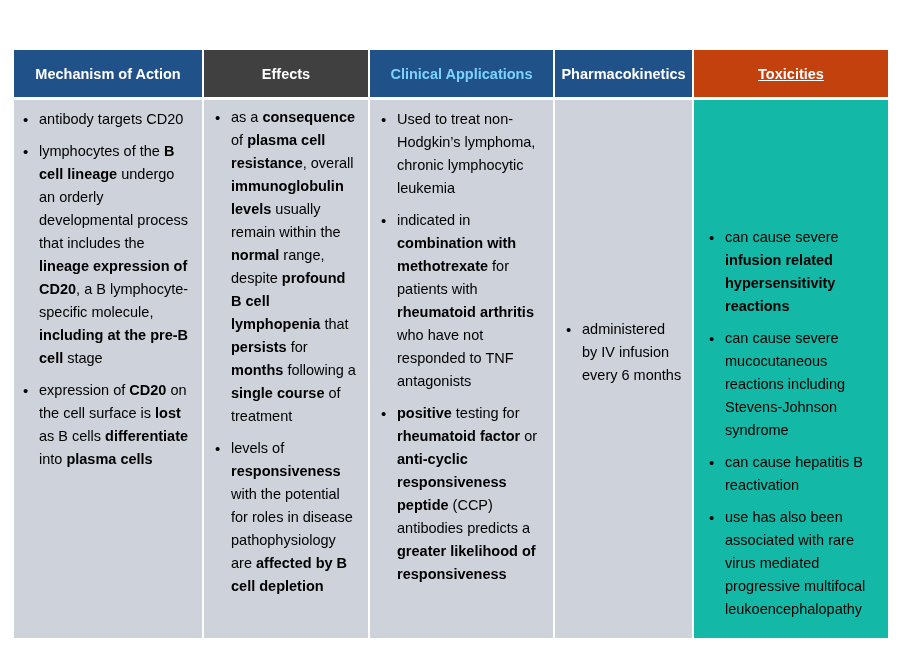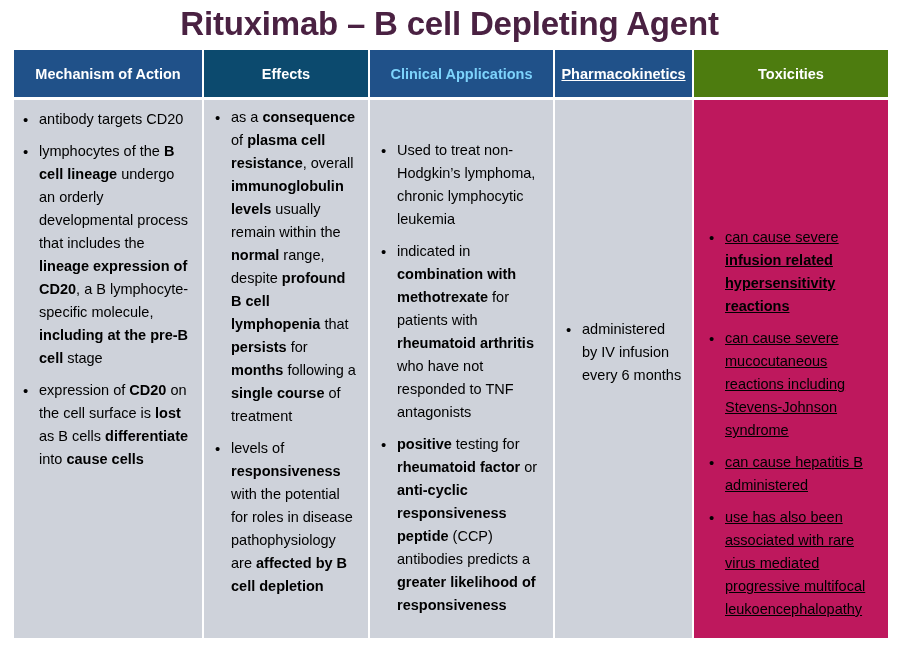--- a/index.html
+++ b/index.html
@@ -105,55 +105,54 @@
     left: 1px;
     top: 0;
     font-size: 15px;
     line-height: 23px;
     color: #000000;
   }
   b { font-weight: bold; }
   
   .col-1 .cell-inner { padding-top: 8px; }
   .col-2 .cell-inner { padding-top: 6px; padding-left: 10px; }
-  .col-3 .cell-inner { padding-top: 39px; padding-left: 10px; }
+  .col-3 .cell-inner { padding-top: 8px; padding-left: 10px; }
   .col-4 .cell-inner { padding-top: 218px; padding-left: 10px; }
   .col-5 .cell-inner { padding-top: 126px; padding-left: 14px; padding-right: 14px;}
   .col-1 { width: 190px; }
   .col-2 { width: 166px; }
   .col-3 { width: 185px; }
   .col-4 { width: 139px; }
   .col-5 { width: 194px; }
 </style>
 </head>
 <body>
 
 <div class="slide">
 
-  <h1 class="slide-title" style="color: rgb(74, 33, 66);">Rituximab – B cell Depleting Agent</h1>
 
   <div class="table-wrap">
     <table class="grid">
       <thead>
         <tr>
           <th class="col-1" style="background: rgb(32, 81, 137); color: rgb(255, 255, 255);">Mechanism of Action</th>
-          <th class="col-2" style="background: #0c4a6e; color: rgb(255, 255, 255);">Effects</th>
+          <th class="col-2" style="background: #404040; color: rgb(255, 255, 255);">Effects</th>
           <th class="col-3" style="background: rgb(32, 81, 137); color: #7dd3fc;">Clinical Applications</th>
-          <th class="col-4" style="background: rgb(32, 81, 137); color: rgb(255, 255, 255); text-decoration: underline;">Pharmacokinetics</th>
-          <th class="col-5 last" style="background: #4d7c0f; color: rgb(255, 255, 255);">Toxicities</th>
+          <th class="col-4" style="background: rgb(32, 81, 137); color: rgb(255, 255, 255);">Pharmacokinetics</th>
+          <th class="col-5 last" style="background: #c2410c; color: rgb(255, 255, 255); text-decoration: underline;">Toxicities</th>
         </tr>
       </thead>
       <tbody>
         <tr>
           <td class="col-1" style="background: rgb(206, 210, 218);">
             <div class="cell-inner">
               <ul class="bullets">
                   <li>antibody targets CD20</li>
                   <li>lymphocytes of the <b>B cell lineage</b> undergo an orderly developmental process that includes the <b>lineage expression of CD20</b>, a B lymphocyte-specific molecule, <b>including at the pre-B cell</b> stage</li>
-                  <li>expression of <b>CD20</b> on the cell surface is <b>lost</b> as B cells <b>differentiate</b> into <b>cause cells</b></li>
+                  <li>expression of <b>CD20</b> on the cell surface is <b>lost</b> as B cells <b>differentiate</b> into <b>plasma cells</b></li>
                 </ul>
             </div>
           </td>
           <td class="col-2" style="background: rgb(206, 210, 218);">
             <div class="cell-inner">
               <ul class="bullets">
                   <li>as a <b>consequence</b> of <b>plasma cell resistance</b>, overall <b>immunoglobulin levels</b> usually remain within the <b>normal</b> range, despite <b>profound B cell lymphopenia</b> that <b>persists</b> for <b>months</b> following a <b>single course</b> of treatment</li>
                   <li>levels of <b>responsiveness</b> with the potential for roles in disease pathophysiology are <b>affected by B cell depletion</b></li>
                 </ul>
             </div>
@@ -167,26 +166,26 @@
                 </ul>
             </div>
           </td>
           <td class="col-4" style="background: rgb(206, 210, 218);">
             <div class="cell-inner">
               <ul class="bullets">
                   <li>administered by IV infusion every 6 months</li>
                 </ul>
             </div>
           </td>
-          <td class="col-5 last" style="background: #be185d; text-decoration: underline;">
+          <td class="col-5 last" style="background: #14b8a6;">
             <div class="cell-inner">
               <ul class="bullets">
                   <li>can cause severe <b>infusion related hypersensitivity reactions</b></li>
                   <li>can cause severe mucocutaneous reactions including Stevens-Johnson syndrome</li>
-                  <li>can cause hepatitis B administered</li>
+                  <li>can cause hepatitis B reactivation</li>
                   <li>use has also been associated with rare virus mediated progressive multifocal leukoencephalopathy</li>
                 </ul>
             </div>
           </td>
         </tr>
       </tbody>
     </table>
   </div>
 
 </div>

